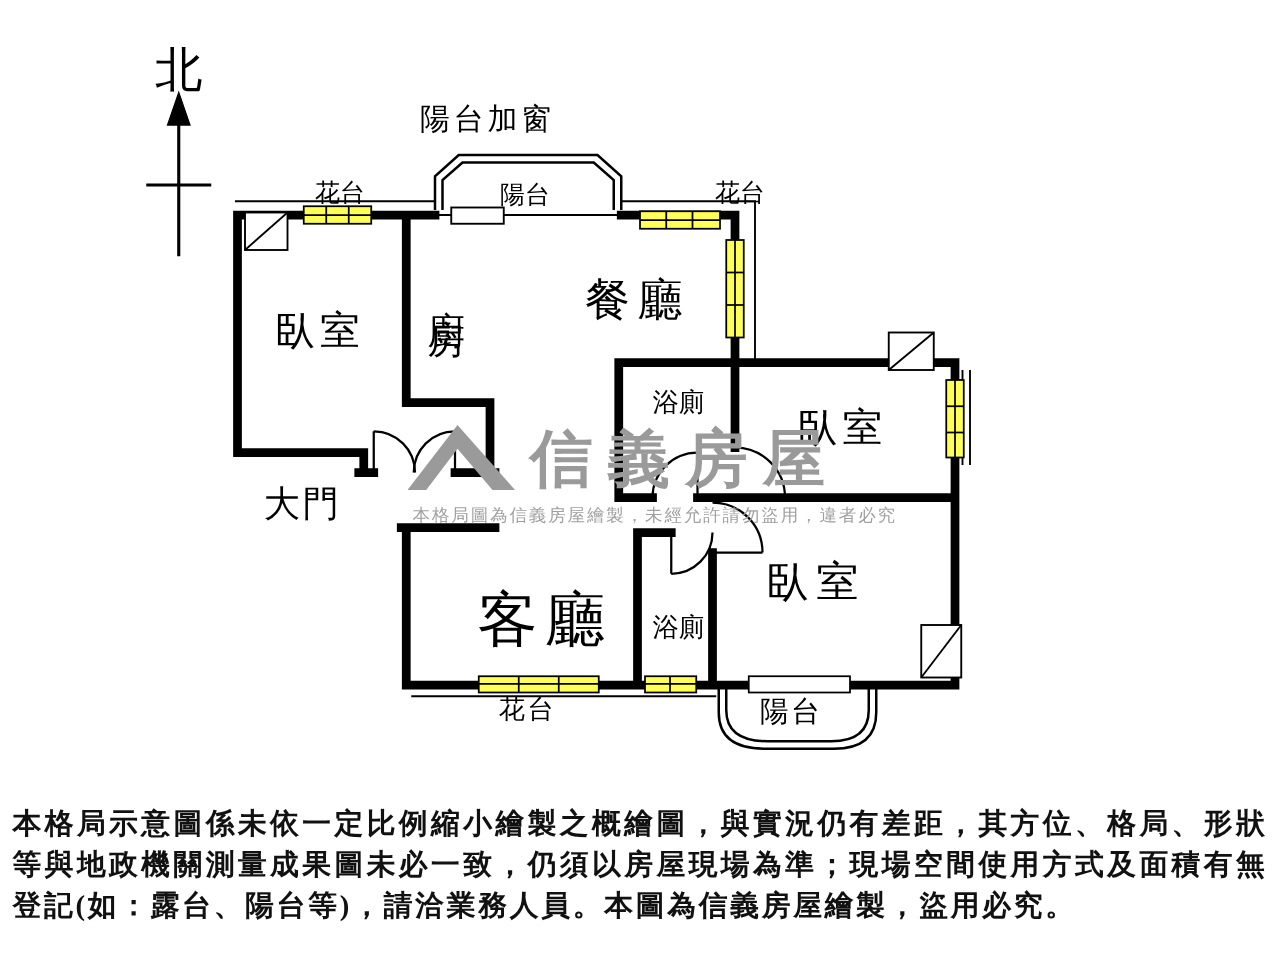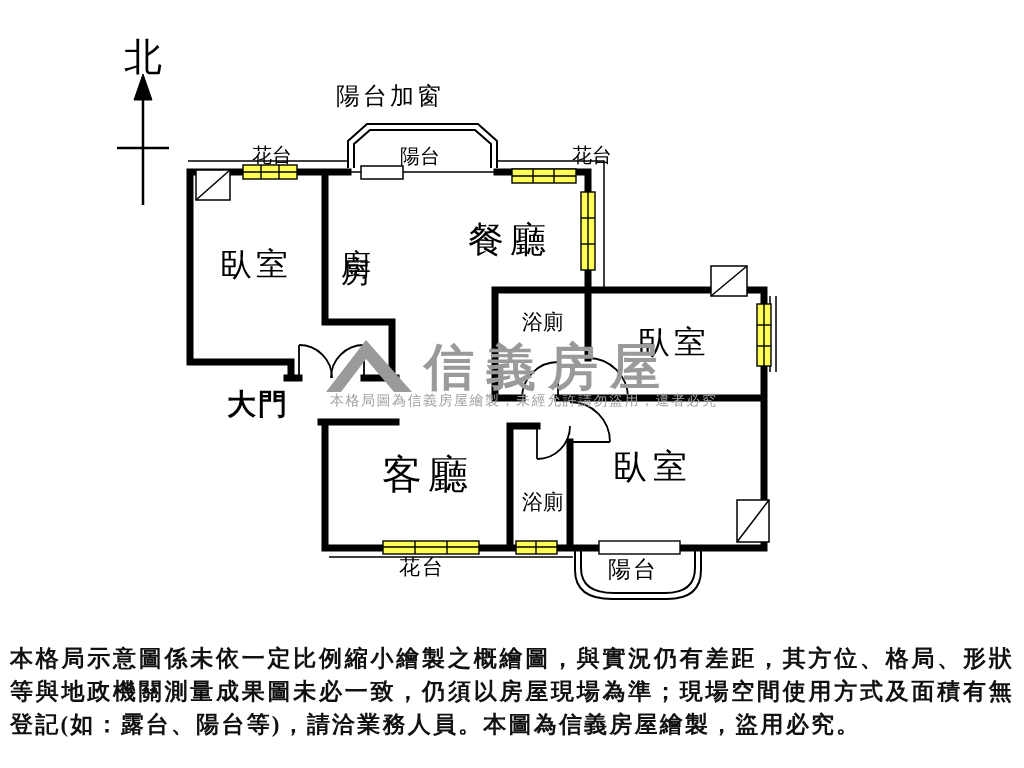--- a/index.html
+++ b/index.html
@@ -14,21 +14,21 @@
   }
   .vert{
     writing-mode:vertical-rl;text-orientation:upright;letter-spacing:7px;
   }
   .watermark{position:absolute;left:326px;top:336px;width:400px;}
   .wm-row{display:flex;align-items:flex-end;gap:12px;}
   .wm-brand{
     font-size:50px;font-weight:bold;color:#9a9a9a;letter-spacing:12px;line-height:1;
   }
   .wm-notice{
-    margin-left:4px;font-size:14px;color:#a0a0a0;letter-spacing:1.5px;white-space:nowrap;
+    margin-top:12px;margin-left:4px;font-size:14px;color:#a0a0a0;letter-spacing:1.5px;white-space:nowrap;
   }
   .disclaimer{
     position:absolute;left:10px;top:643px;width:1004px;
     font-size:23px;line-height:1.43;letter-spacing:2.2px;color:#111;
     text-align:justify;
     font-weight:bold;
   }
 </style>
 </head>
 <body>
@@ -172,22 +172,22 @@
   <div class="lbl" style="left:124px;top:38px;font-size:38px;">北</div>
   <div class="lbl" style="left:336px;top:84px;font-size:24px;letter-spacing:3px;">陽台加窗</div>
   <div class="lbl" style="left:252px;top:145px;font-size:20px;">花台</div>
   <div class="lbl" style="left:400px;top:146px;font-size:20px;">陽台</div>
   <div class="lbl" style="left:572px;top:145px;font-size:20px;">花台</div>
   <div class="lbl" style="left:220px;top:248px;font-size:32px;letter-spacing:4px;">臥室</div>
   <div class="lbl vert" style="left:341px;top:224px;font-size:30px;">廚房</div>
   <div class="lbl" style="left:468px;top:222px;font-size:36px;letter-spacing:6px;text-align:center;">餐廳</div>
   <div class="lbl" style="left:522px;top:312px;font-size:21px;">浴廁</div>
   <div class="lbl" style="left:638px;top:326px;font-size:32px;letter-spacing:4px;">臥室</div>
-  <div class="lbl" style="left:227px;top:390px;font-size:29px;letter-spacing:2px;font-weight:bold;">大門</div>
-  <div class="lbl" style="left:382px;top:455px;font-size:40px;letter-spacing:6px;">客廳</div>
+  <div class="lbl" style="left:211px;top:390px;font-size:29px;letter-spacing:2px;">大門</div>
+  <div class="lbl" style="left:382px;top:473px;font-size:48px;letter-spacing:6px;">客廳</div>
   <div class="lbl" style="left:522px;top:492px;font-size:21px;">浴廁</div>
   <div class="lbl" style="left:613px;top:450px;font-size:34px;letter-spacing:6px;">臥室</div>
   <div class="lbl" style="left:399px;top:557px;font-size:21px;letter-spacing:2px;">花台</div>
   <div class="lbl" style="left:608px;top:558px;font-size:23px;letter-spacing:2px;">陽台</div>
 
   <div class="watermark">
     <div class="wm-row">
       <svg width="86" height="56" viewBox="0 0 86 56">
         <path d="M0,56 L40,4 L86,56 L68,56 L40,23 L15,56 Z" fill="#9a9a9a"></path>
       </svg>

